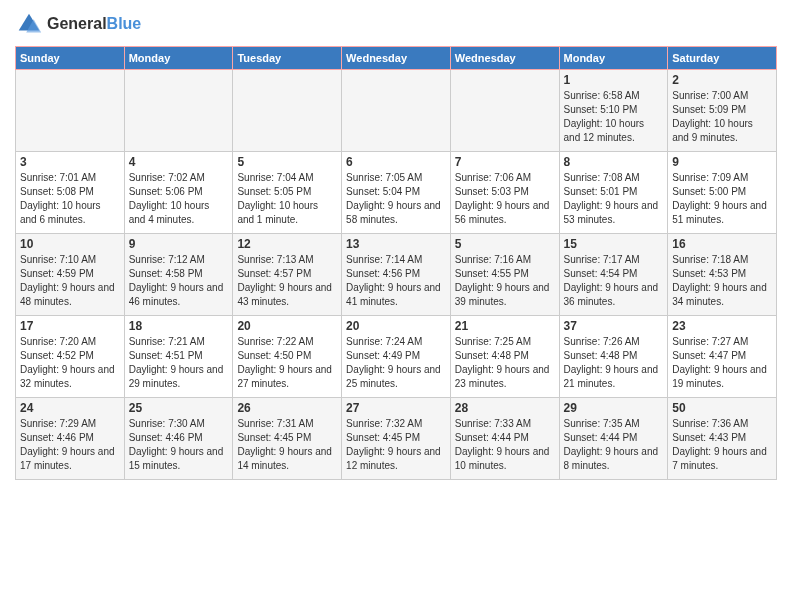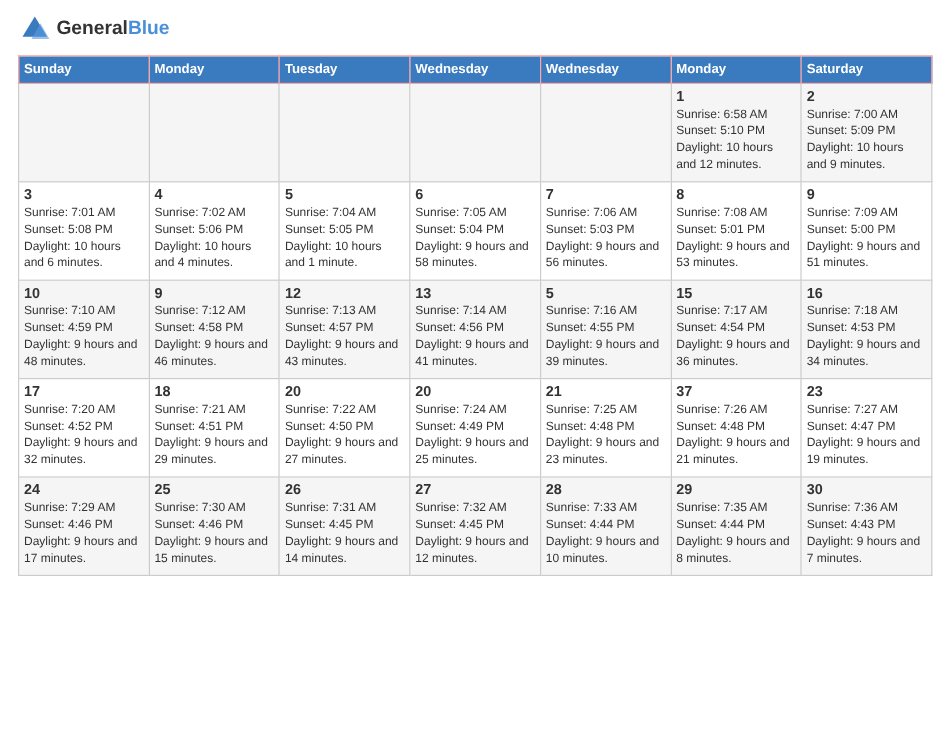--- a/index.html
+++ b/index.html
@@ -243,19 +243,19 @@
           </td>
           <td>
             <span class="day-number">28</span>
             <div class="day-info">Sunrise: 7:33 AM<br>Sunset: 4:44 PM<br>Daylight: 9 hours and 10 minutes.</div>
           </td>
           <td>
             <span class="day-number">29</span>
             <div class="day-info">Sunrise: 7:35 AM<br>Sunset: 4:44 PM<br>Daylight: 9 hours and 8 minutes.</div>
           </td>
           <td>
-            <span class="day-number">30</span>
+            <span class="day-number">50</span>
             <div class="day-info">Sunrise: 7:36 AM<br>Sunset: 4:43 PM<br>Daylight: 9 hours and 7 minutes.</div>
           </td>
         </tr>
       </tbody>
   </table>
 </div>
 
 </body></html>

